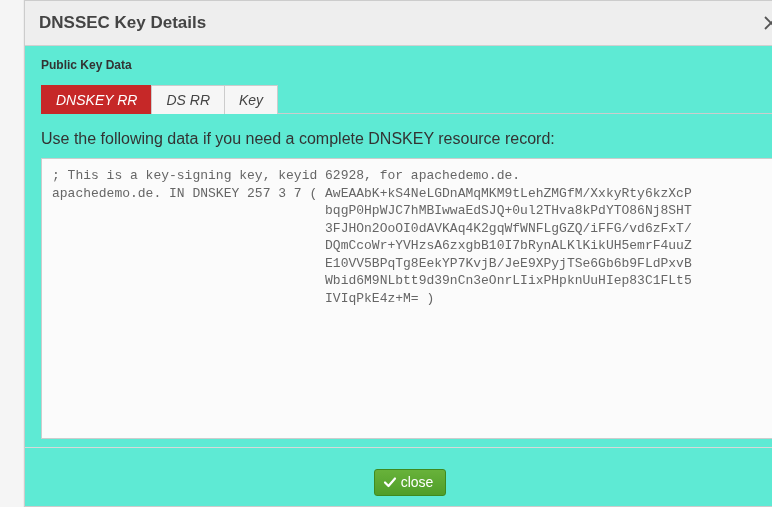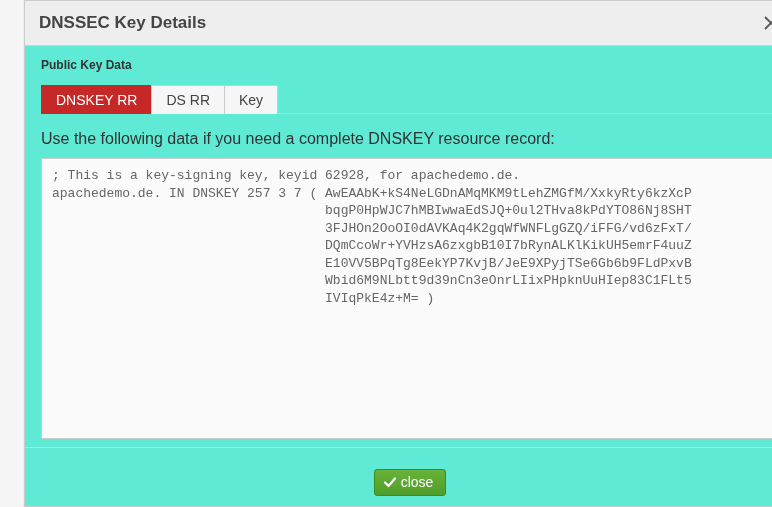--- a/index.html
+++ b/index.html
@@ -75,20 +75,21 @@
       padding: 6px 14px;
       font-size: 14px;
       color: #444444;
       background: #f6f6f6;
       border: 1px solid #cccccc;
       border-bottom: none;
       margin-right: -1px;
       cursor: pointer;
       position: relative;
       top: 1px;
+      font-style: italic;
     }
     .tab.active {
       background: #c62828;
       color: #ffffff;
       border-color: #c62828;
     }
     .instruction {
       font-size: 16px;
       color: #333333;
       margin-bottom: 10px;

